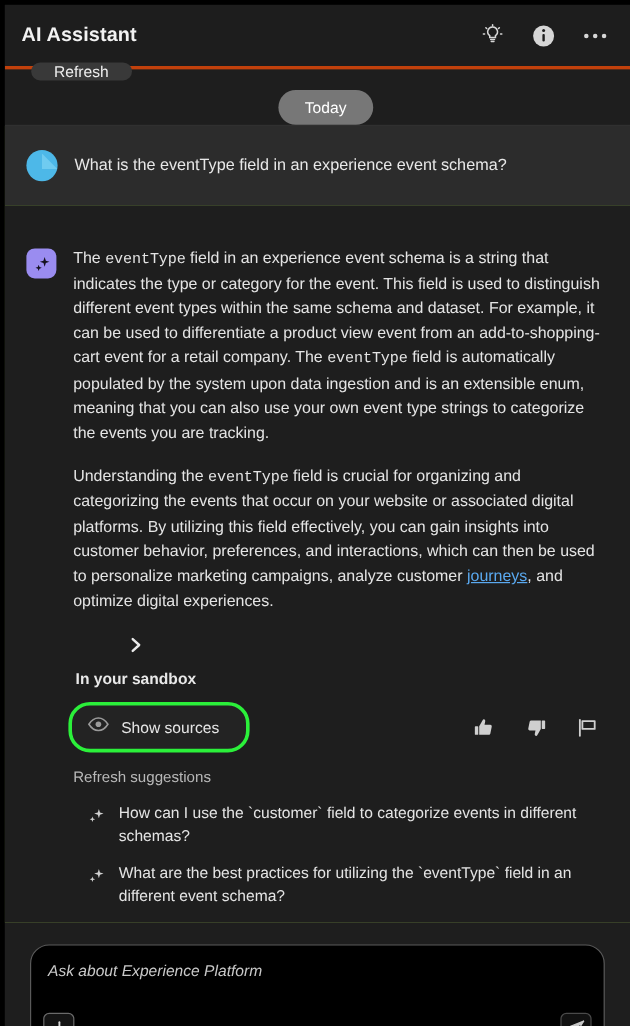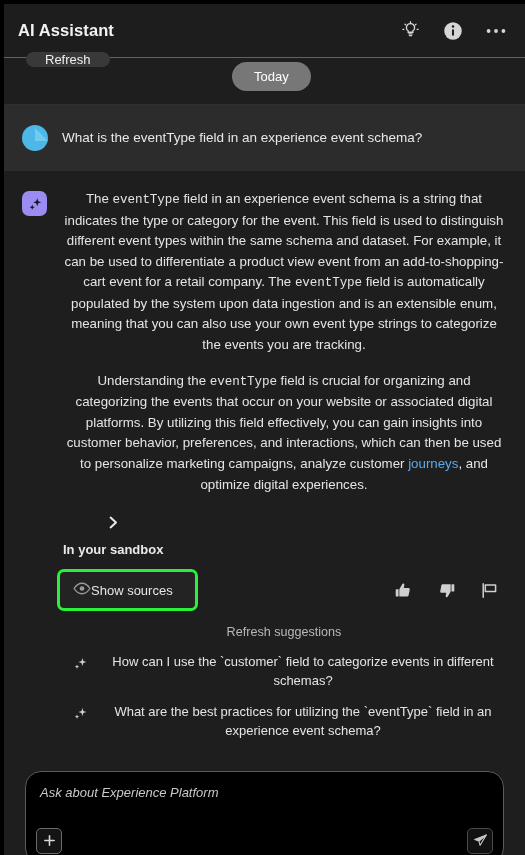--- a/index.html
+++ b/index.html
@@ -19,21 +19,21 @@
     width: 521px;
     height: 851px;
     background: #1e1e1e;
     overflow: hidden;
   }
 
   
   .header {
     height: 54px;
     background: #1d1d1d;
-    border-bottom: 1px solid #c2410c;
+    border-bottom: 3px solid #c2410c;
     display: flex;
     align-items: center;
     padding: 0 18px 0 14px;
     justify-content: flex-end;
   }
   .header-title {
     font-size: 16.5px;
     font-weight: bold;
     color: #f2f2f2;
     letter-spacing: 0.1px;
@@ -70,21 +70,21 @@
     font-size: 13px;
     border-radius: 16px;
     padding: 0 19px;
     cursor: pointer;
     border: none;
     font-family: inherit;
   }
   .pill-today {
     position: absolute;
     left: 228px;
-    top: 4px;
+    top: 17px;
     background: #777777;
     color: #ffffff;
     font-size: 13px;
     border-radius: 16px;
     padding: 7px 22px;
     cursor: default;
     border: none;
     font-family: inherit;
     text-align: right;
   }
@@ -117,22 +117,21 @@
   }
   .msg-user-text {
     font-size: 13.5px;
     color: #e8e8e8;
     line-height: 1.35;
   }
 
   .msg-bot {
     background: #1e1e1e;
     display: flex;
-    padding: 18px 18px 6px 18px;
-    text-align: center;
+    padding: 34px 18px 6px 18px;
   }
   .avatar-bot {
     width: 25px; height: 25px;
     border-radius: 7px;
     background: #9a8cf0;
     flex: 0 0 25px;
     margin-right: 14px;
     margin-top: 2px;
     display: flex;
     align-items: center;
@@ -147,20 +146,21 @@
     margin-bottom: 15px;
   }
   .para:last-of-type { margin-bottom: 0; }
   .mono {
     font-family: "Liberation Mono", "DejaVu Sans Mono", monospace;
     font-size: 12.6px;
     letter-spacing: -0.1px;
   }
   .link {
     color: #5aa9f0;
+    text-decoration: underline;
     cursor: pointer;
   }
 
   
   .sandbox-row {
     display: flex;
     align-items: center;
     gap: 9px;
     margin: 20px 0 0 2px;
     cursor: pointer;
@@ -177,24 +177,24 @@
   .actions-row {
     display: flex;
     align-items: center;
     margin-top: 12px;
     position: relative;
     height: 42px;
   }
   .show-sources {
     display: flex;
     align-items: center;
-    gap: 0;
+    gap: 10px;
     background: #232323;
     border: 3px solid #2bf03a;
-    border-radius: 7px;
+    border-radius: 18px;
     padding: 9px 22px 9px 13px;
     cursor: pointer;
     margin-left: -4px;
   }
   .show-sources-label {
     font-size: 13px;
     color: #e6e6e6;
   }
   .feedback {
     margin-left: auto;
@@ -398,21 +398,21 @@
           <span class="sugg-text">How can I use the `customer` field to categorize events in different schemas?</span>
         </div>
 
         <div class="sugg">
           <span class="sugg-icon">
             <svg width="16" height="16" viewBox="0 0 16 16" fill="#d0d0d0">
               <path d="M10.4 2.1 L11.3 5.1 L14.3 6.0 L11.3 6.9 L10.4 9.9 L9.5 6.9 L6.5 6.0 L9.5 5.1 Z"></path>
               <path d="M5.0 8.4 L5.6 10.1 L7.3 10.7 L5.6 11.3 L5.0 13.0 L4.4 11.3 L2.7 10.7 L4.4 10.1 Z"></path>
             </svg>
           </span>
-          <span class="sugg-text">What are the best practices for utilizing the `eventType` field in an experience event schema?</span>
+          <span class="sugg-text">What are the best practices for utilizing the `eventType` field in an different event schema?</span>
         </div>
 
       </div>
     </div>
   </div>
 
   <div class="composer-wrap">
     <div class="composer">
       <div class="composer-placeholder">Ask about Experience Platform</div>
 

